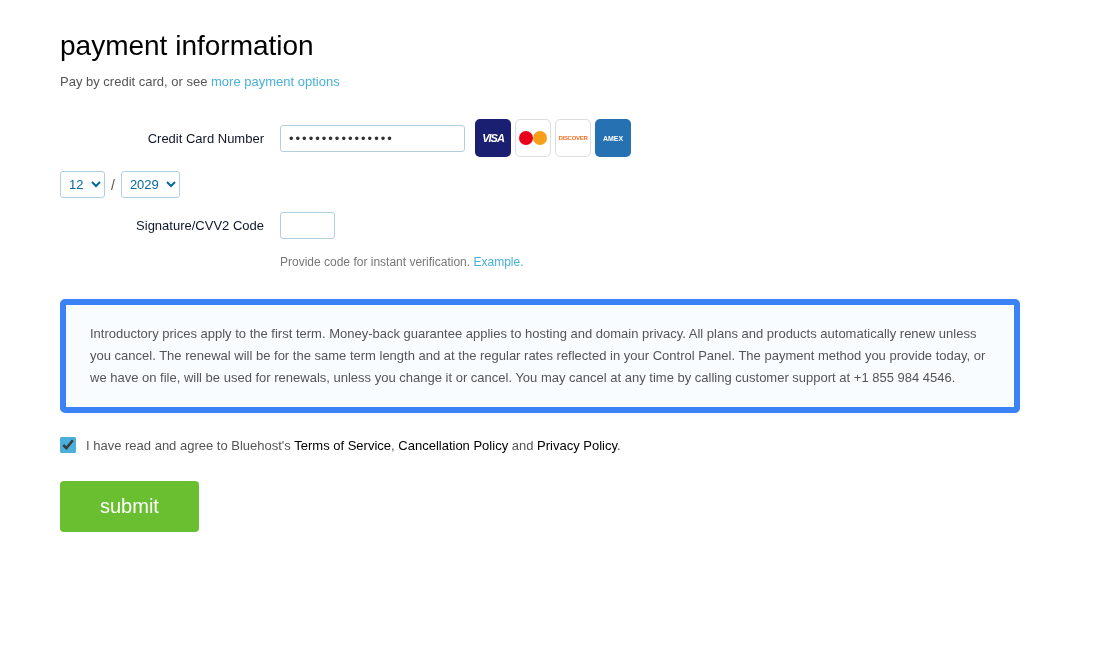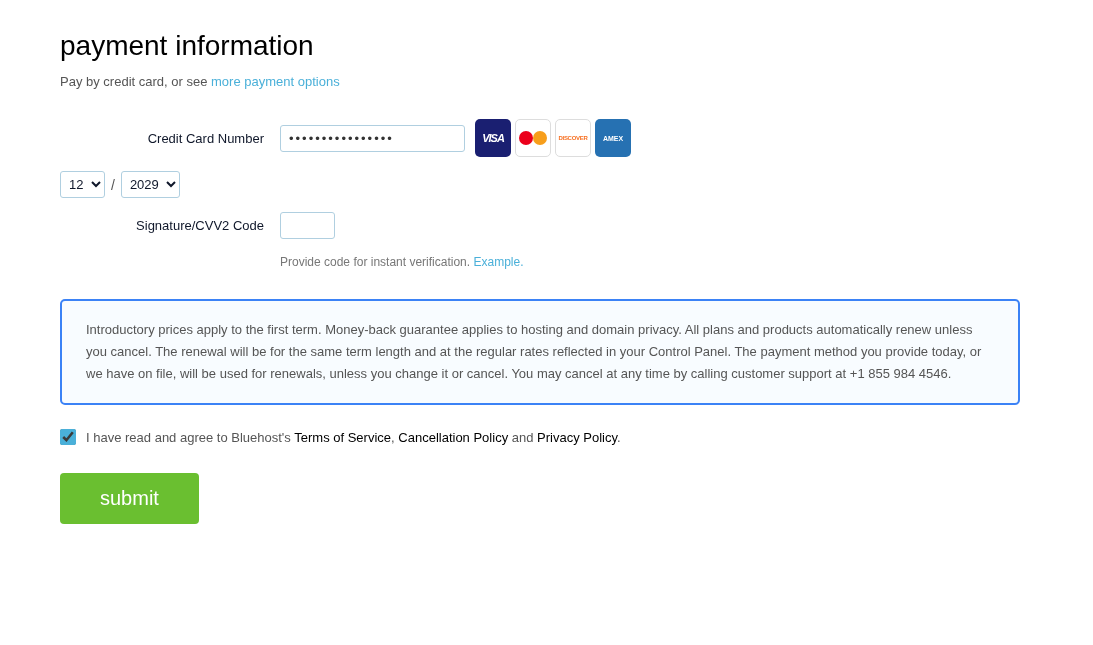--- a/index.html
+++ b/index.html
@@ -59,21 +59,21 @@
       letter-spacing: 2px;
     }
     .cvv-input {
       width: 55px;
     }
     select {
       border: 1px solid #b0cfe0;
       border-radius: 3px;
       padding: 4px 4px;
       font-size: 13px;
-      color: #0f172a;
+      color: #0369a1;
       background: #fff;
       outline: none;
     }
     .card-icons {
       display: flex;
       gap: 4px;
       align-items: center;
     }
     .card-icon {
       width: 36px;
@@ -142,21 +142,21 @@
       color: #777;
       margin-top: 16px;
       margin-left: 220px;
     }
     .cvv-hint a {
       color: #4ab0d9;
       text-decoration: none;
     }
 
     .info-box {
-      border: 2px solid #3b82f6;
+      border: 6px solid #3b82f6;
       border-radius: 5px;
       padding: 18px 24px;
       background: #f8fcff;
       color: #555;
       font-size: 13px;
       line-height: 1.7;
       margin-bottom: 24px;
       max-width: 960px;
     }
 

